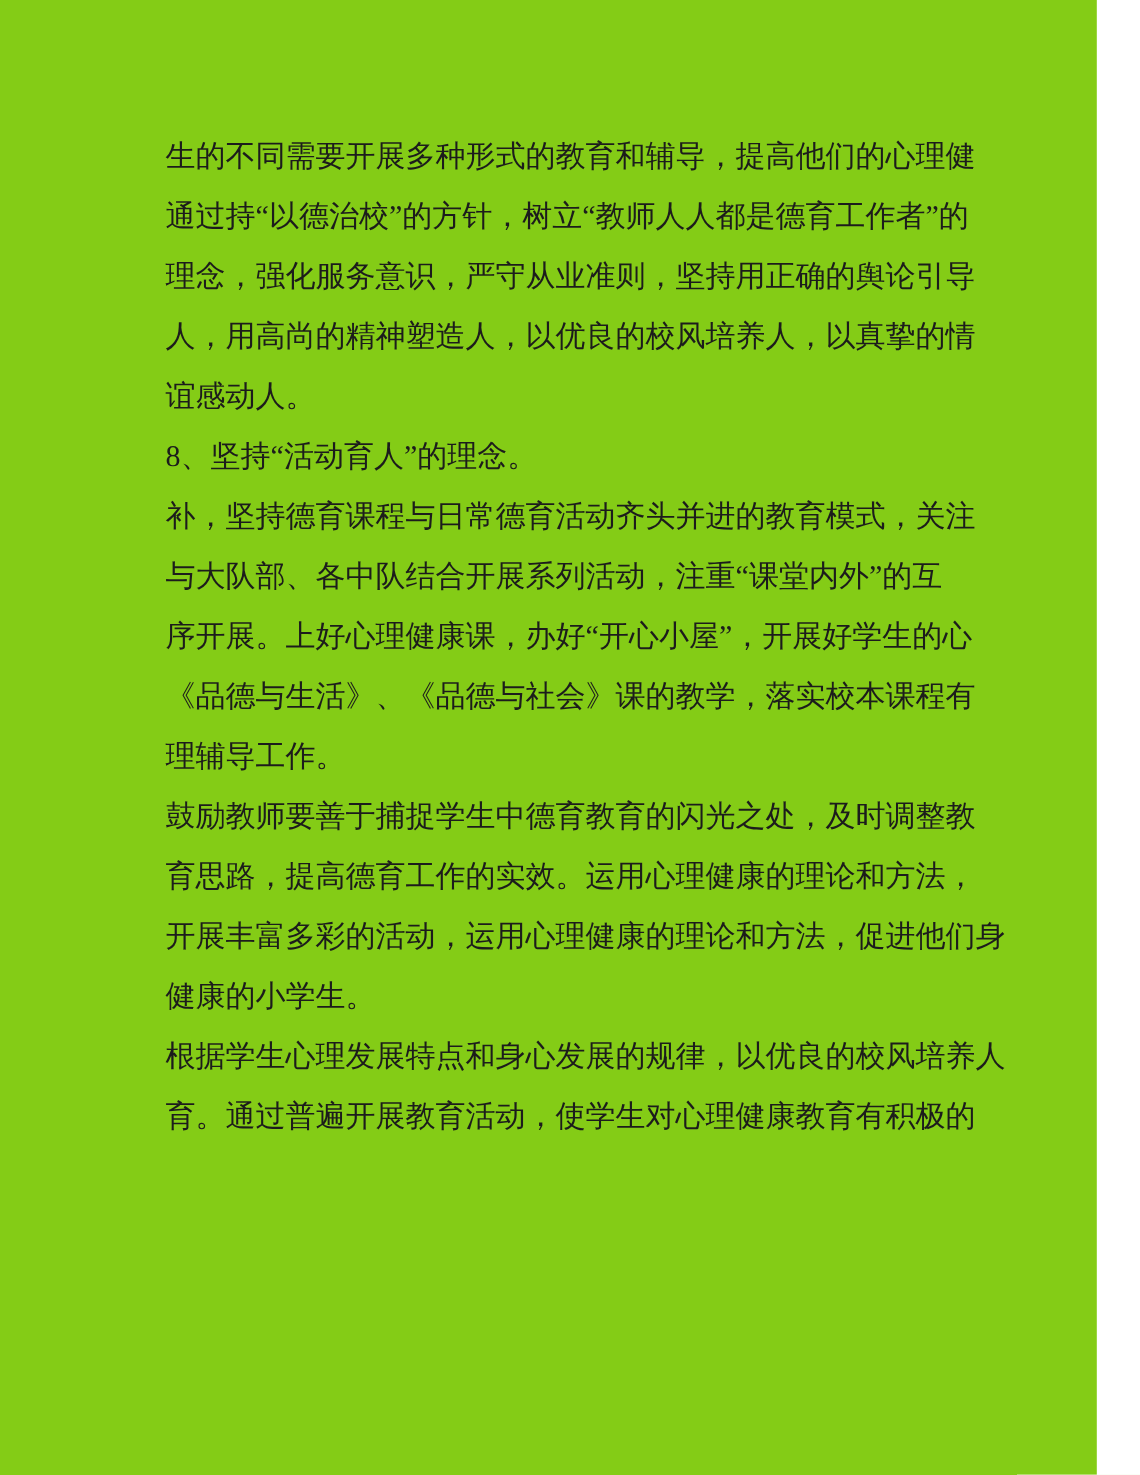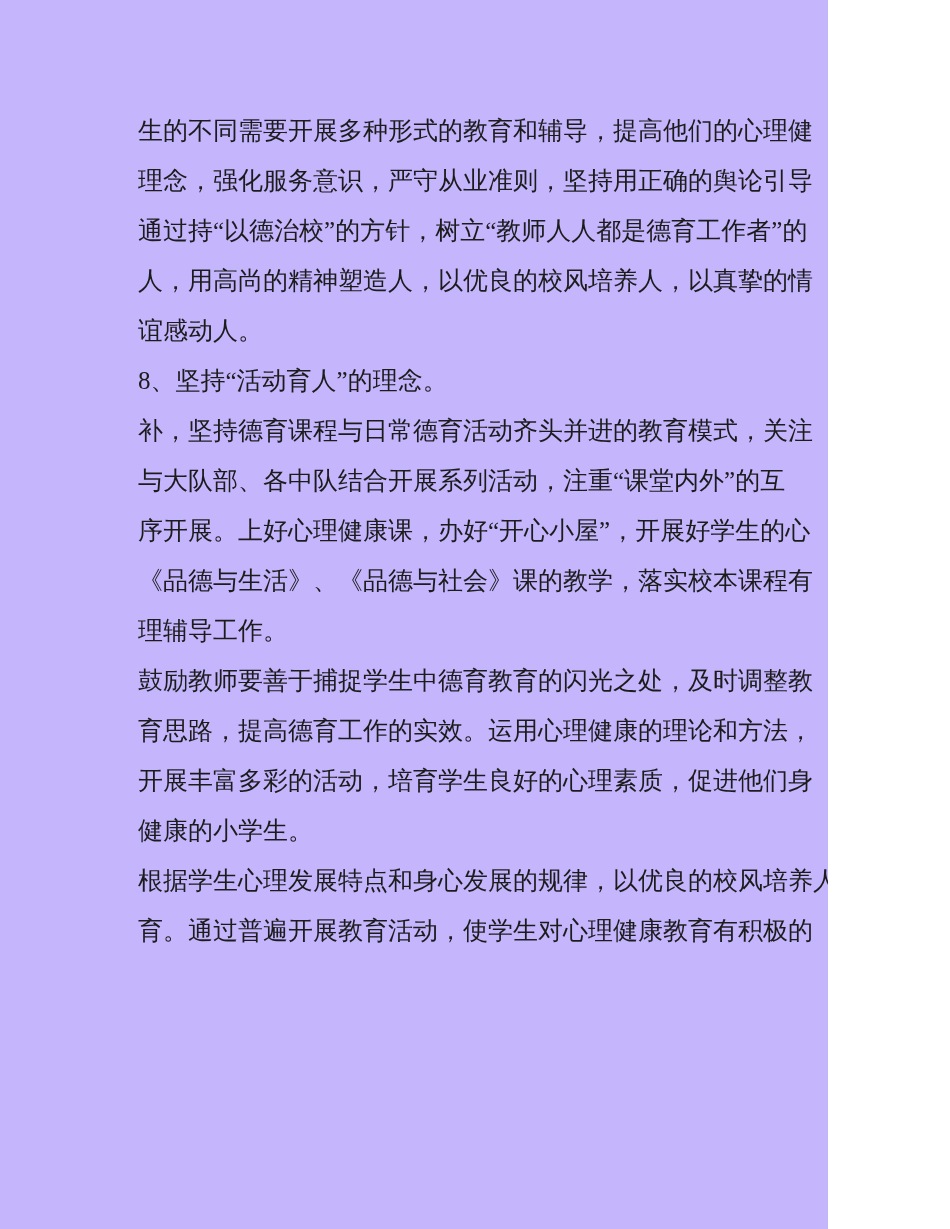--- a/index.html
+++ b/index.html
@@ -2,23 +2,23 @@
 <html lang="zh"><head>
 <meta charset="utf-8">
 <style>
   html, body {
     margin: 0;
     padding: 0;
     background: #ffffff;
   }
   .page {
     position: relative;
-    width: 828px;
+    width: 914px;
     height: 1229px;
-    background: #c4b5fd;
+    background: #84cc16;
     overflow: hidden;
     box-sizing: border-box;
     padding: 106px 130px 0 138px;
     font-family: "Liberation Serif", "DejaVu Serif", serif;
   }
   .line {
     font-size: 25px;
     line-height: 50px;
     height: 50px;
     color: #1c1c1c;
@@ -26,29 +26,29 @@
     letter-spacing: 0;
     font-weight: 400;
     text-rendering: optimizeLegibility;
   }
 </style>
 </head>
 <body>
 
 <main class="page">
   <div class="line">生的不同需要开展多种形式的教育和辅导，提高他们的心理健</div>
+  <div class="line">通过持“以德治校”的方针，树立“教师人人都是德育工作者”的</div>
   <div class="line">理念，强化服务意识，严守从业准则，坚持用正确的舆论引导</div>
-  <div class="line">通过持“以德治校”的方针，树立“教师人人都是德育工作者”的</div>
   <div class="line">人，用高尚的精神塑造人，以优良的校风培养人，以真挚的情</div>
   <div class="line">谊感动人。</div>
   <div class="line">8、坚持“活动育人”的理念。</div>
   <div class="line">补，坚持德育课程与日常德育活动齐头并进的教育模式，关注</div>
   <div class="line">与大队部、各中队结合开展系列活动，注重“课堂内外”的互</div>
   <div class="line">序开展。上好心理健康课，办好“开心小屋”，开展好学生的心</div>
   <div class="line">《品德与生活》、《品德与社会》课的教学，落实校本课程有</div>
   <div class="line">理辅导工作。</div>
   <div class="line">鼓励教师要善于捕捉学生中德育教育的闪光之处，及时调整教</div>
   <div class="line">育思路，提高德育工作的实效。运用心理健康的理论和方法，</div>
-  <div class="line">开展丰富多彩的活动，培育学生良好的心理素质，促进他们身</div>
+  <div class="line">开展丰富多彩的活动，运用心理健康的理论和方法，促进他们身</div>
   <div class="line">健康的小学生。</div>
   <div class="line">根据学生心理发展特点和身心发展的规律，以优良的校风培养人</div>
   <div class="line">育。通过普遍开展教育活动，使学生对心理健康教育有积极的</div>
 </main>
 
 </body></html>

